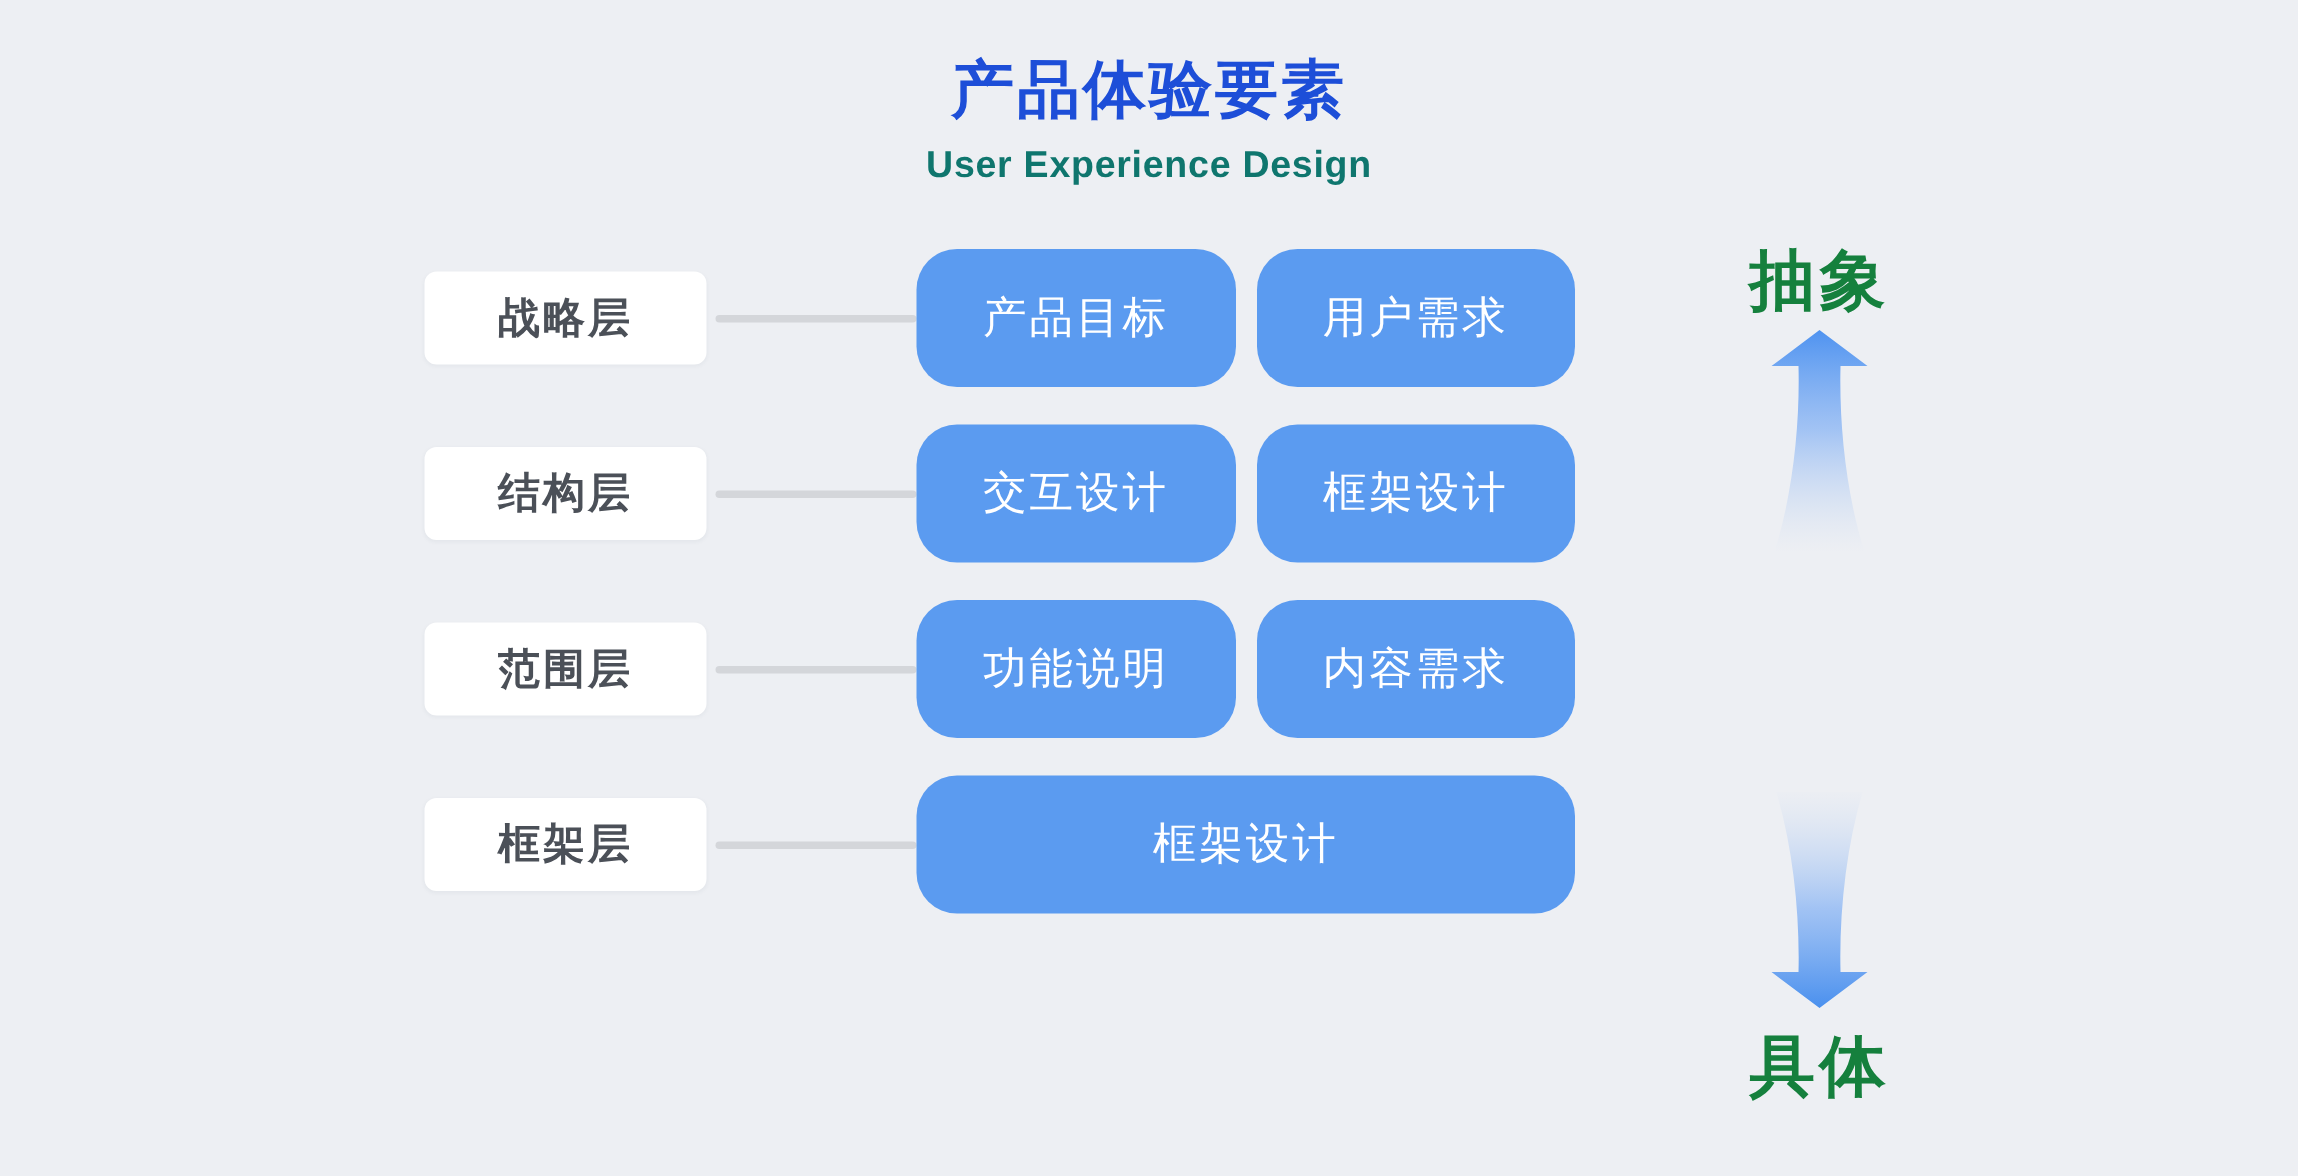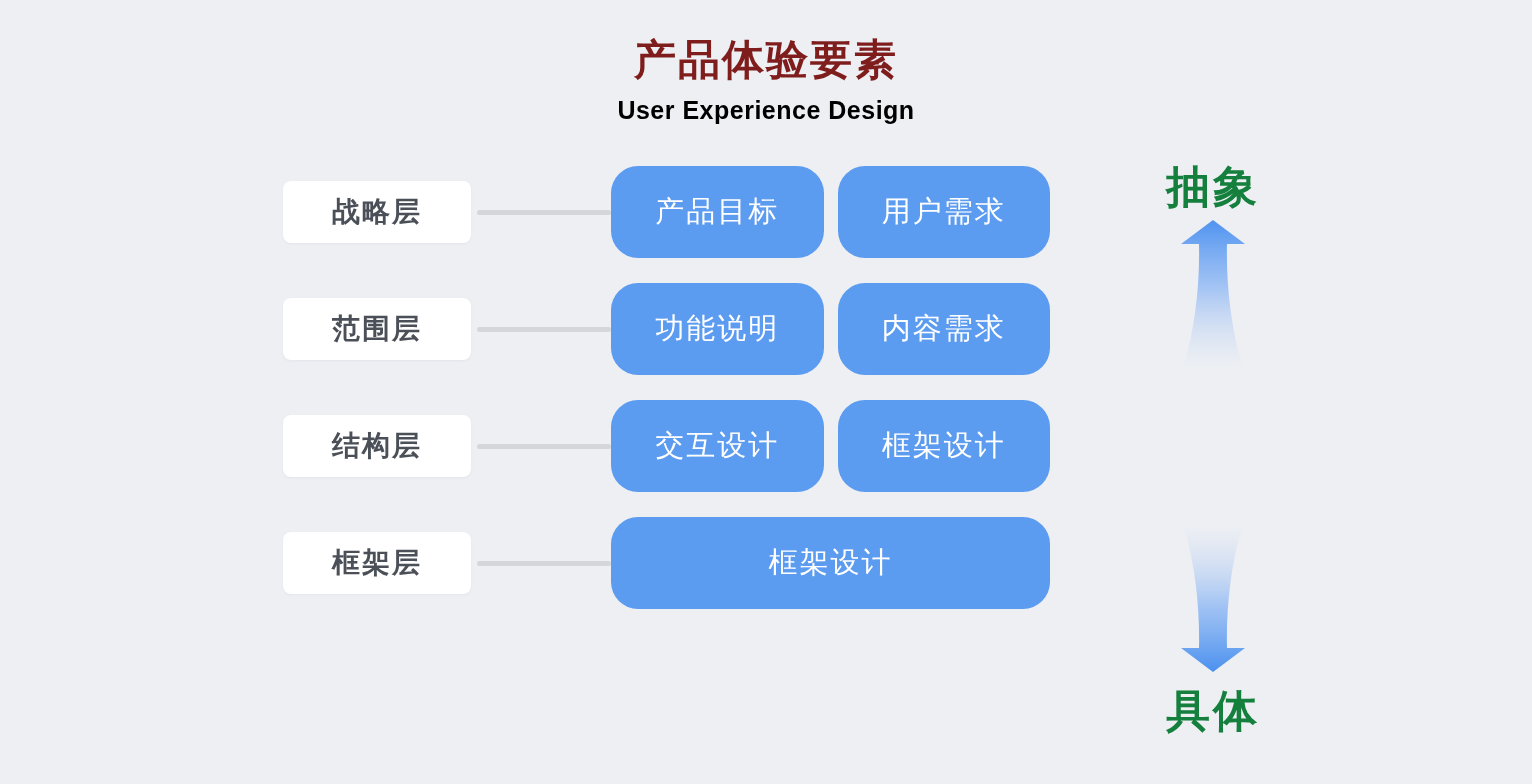--- a/index.html
+++ b/index.html
@@ -19,29 +19,29 @@
   .header {
     position: absolute;
     top: 32px;
     left: 0;
     width: 1532px;
     text-align: center;
   }
   .title {
     font-size: 42px;
     font-weight: 800;
-    color: #7f1d1d;
+    color: #1d4ed8;
     letter-spacing: 2px;
     font-family: Liberation Serif, serif;
   }
   .subtitle {
     margin-top: 8px;
     font-size: 25px;
     font-weight: 700;
-    color: #000000;
+    color: #0f766e;
     letter-spacing: 0.5px;
   }
   
   .rows {
     position: absolute;
     left: 283px;
     top: 166px;
     width: 767px;
     display: flex;
     flex-direction: column;
@@ -127,34 +127,34 @@
     <div class="row">
       <div class="layer-label">战略层</div>
       <div class="connector"></div>
       <div class="cards">
         <div class="card">产品目标</div>
         <div class="card">用户需求</div>
       </div>
     </div>
 
     <div class="row">
+      <div class="layer-label">结构层</div>
+      <div class="connector"></div>
+      <div class="cards">
+        <div class="card">交互设计</div>
+        <div class="card">框架设计</div>
+      </div>
+    </div>
+
+    <div class="row">
       <div class="layer-label">范围层</div>
       <div class="connector"></div>
       <div class="cards">
         <div class="card">功能说明</div>
         <div class="card">内容需求</div>
-      </div>
-    </div>
-
-    <div class="row">
-      <div class="layer-label">结构层</div>
-      <div class="connector"></div>
-      <div class="cards">
-        <div class="card">交互设计</div>
-        <div class="card">框架设计</div>
       </div>
     </div>
 
     <div class="row">
       <div class="layer-label">框架层</div>
       <div class="connector"></div>
       <div class="cards">
         <div class="card">框架设计</div>
       </div>
     </div>

